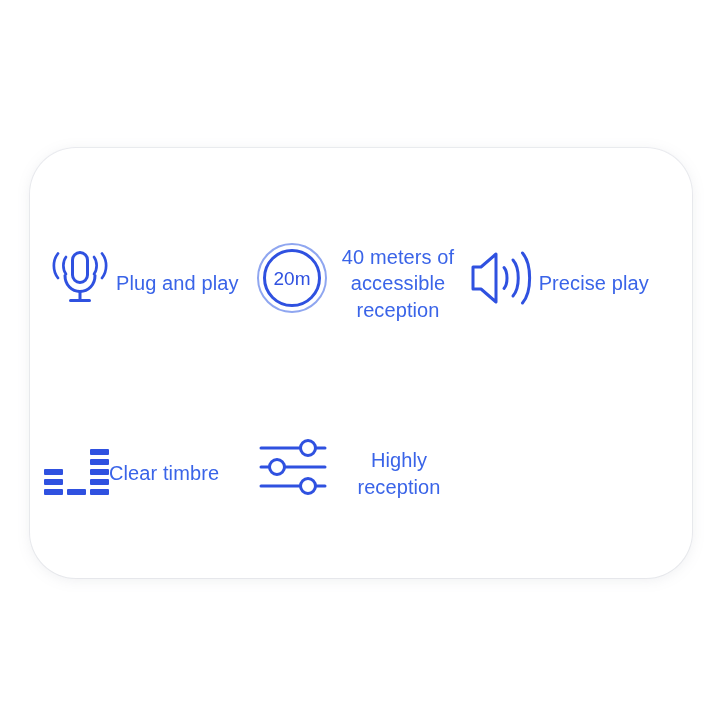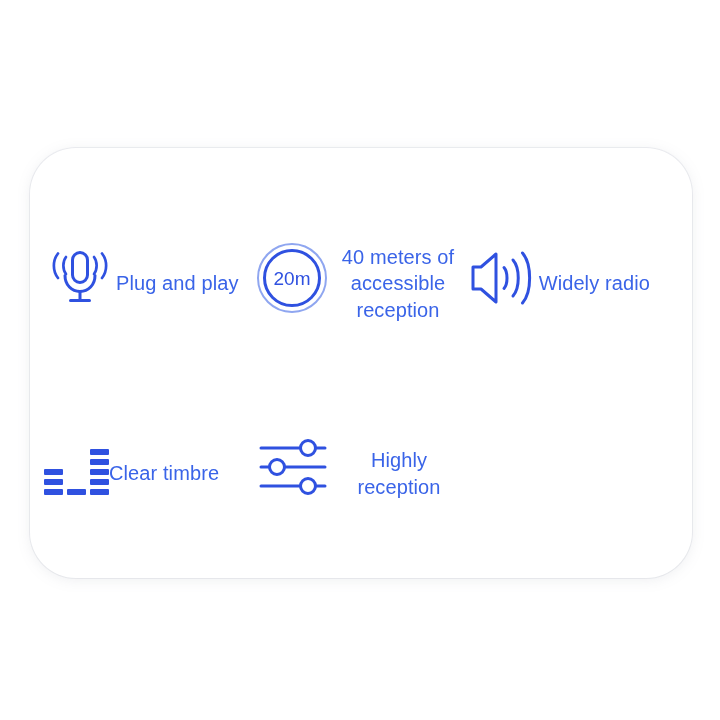--- a/index.html
+++ b/index.html
@@ -129,21 +129,21 @@
 
       <div class="feature-cell row1">
         <div class="feature-icon">
           <svg width="72" height="66" viewBox="0 0 72 66" fill="none" xmlns="http://www.w3.org/2000/svg" aria-hidden="true">
             <path d="M29 9 L14 22 H6 V44 H14 L29 57 Z" stroke="#2f51e0" stroke-width="3" stroke-linejoin="round" stroke-linecap="round" fill="none"></path>
             <path d="M37 22.5 C41 27 41 39 37 43.5" stroke="#2f51e0" stroke-width="3" stroke-linecap="round" fill="none"></path>
             <path d="M46 15 C53 23 53 43 46 51" stroke="#2f51e0" stroke-width="3" stroke-linecap="round" fill="none"></path>
             <path d="M55.5 8 C65 19 65 47 55.5 58" stroke="#2f51e0" stroke-width="3" stroke-linecap="round" fill="none"></path>
           </svg>
         </div>
-        <div class="feature-label">Widely radio</div>
+        <div class="feature-label">Precise play</div>
       </div>
 
       <div class="feature-cell row2">
         <div class="feature-icon">
           <div class="eq" aria-hidden="true">
             <div class="eq-col">
               <div class="eq-bar"></div>
               <div class="eq-bar"></div>
               <div class="eq-bar"></div>
             </div>

